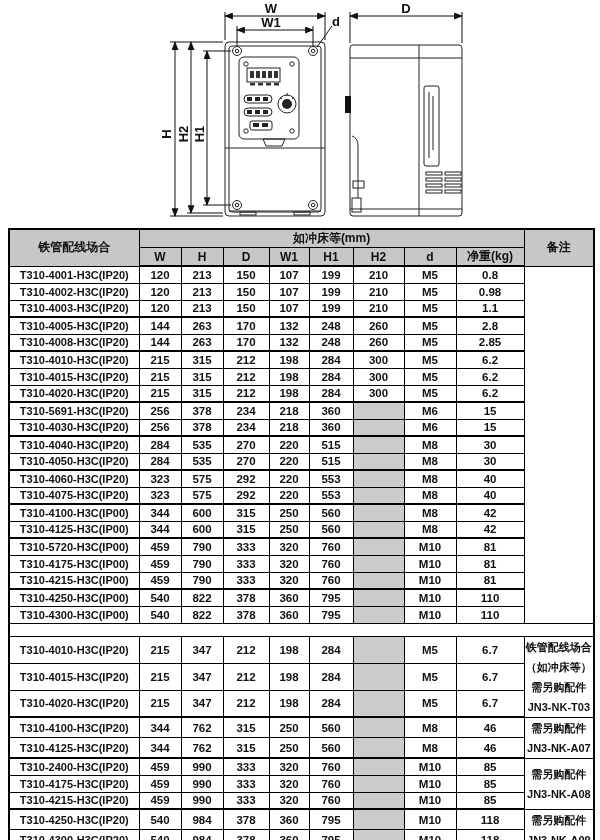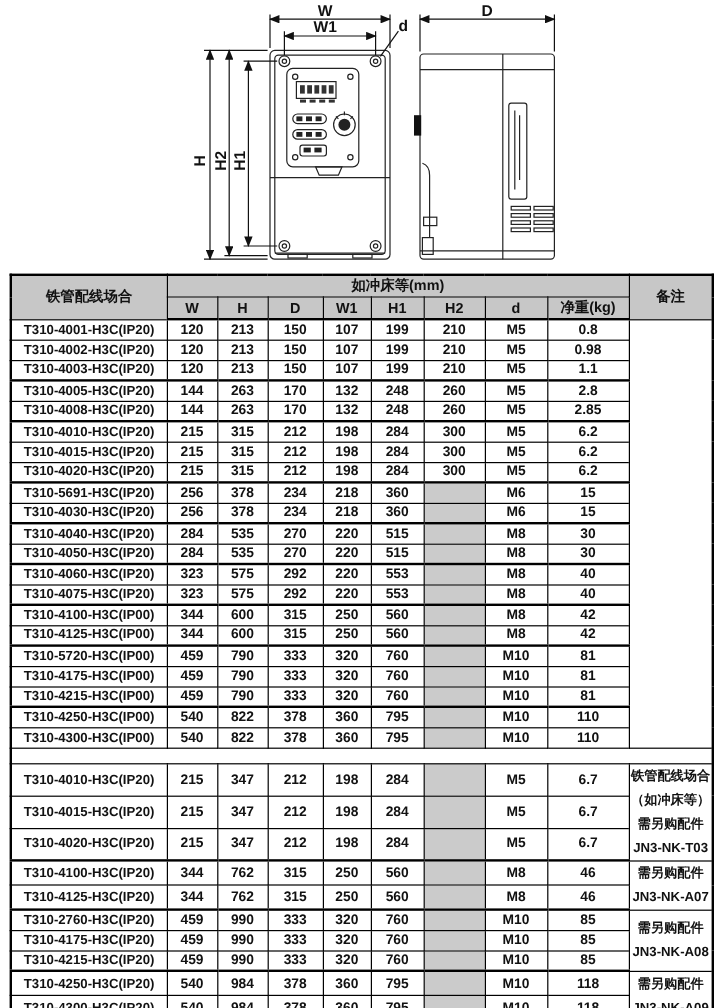--- a/index.html
+++ b/index.html
@@ -517,21 +517,21 @@
           <td class="num">344</td>
           <td class="num">762</td>
           <td class="num">315</td>
           <td class="num">250</td>
           <td class="num">560</td>
           <td class="num blank"></td>
           <td class="num">M8</td>
           <td class="num">46</td>
         </tr>
         <tr class="data-row">
-          <td class="model">T310-2760-H3C(IP20)</td>
+          <td class="model">T310-2400-H3C(IP20)</td>
           <td class="num">459</td>
           <td class="num">990</td>
           <td class="num">333</td>
           <td class="num">320</td>
           <td class="num">760</td>
           <td class="num blank"></td>
           <td class="num">M10</td>
           <td class="num">85</td>
           <td class="remark" rowspan="3">
             <div>需另购配件</div>

